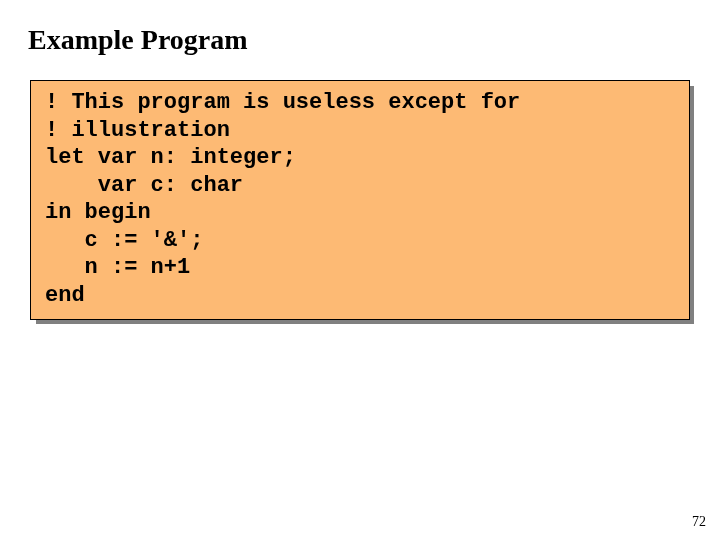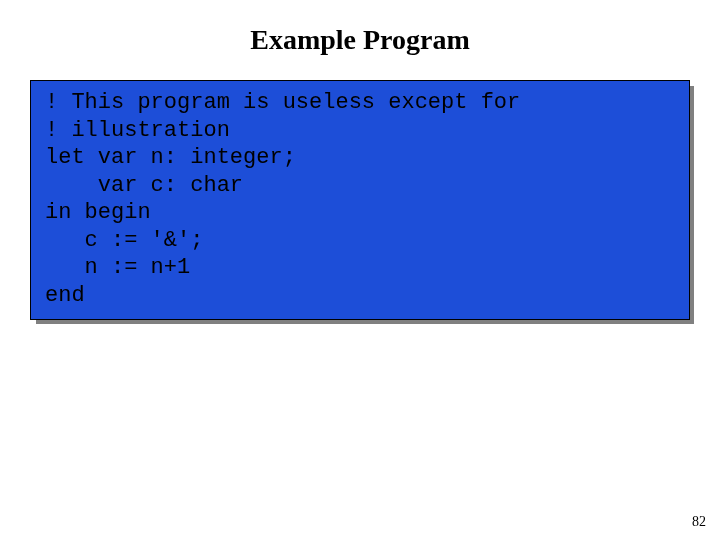--- a/index.html
+++ b/index.html
@@ -13,21 +13,20 @@
     position: relative;
   }
   .slide {
     box-sizing: border-box;
     width: 720px;
     height: 540px;
     padding: 24px 28px 20px 28px;
     position: relative;
   }
   .title {
-    text-align: center;
     font-size: 28px;
     font-weight: bold;
     margin: 0 0 24px 0;
   }
   .body-text {
     font-size: 24px;
     line-height: 1.2;
     margin: 0 0 18px 0;
     padding-left: 0;
   }
@@ -43,27 +42,28 @@
   .code-shadow {
     position: absolute;
     top: 6px;
     left: 6px;
     right: -4px;
     bottom: -4px;
     background: #808080;
   }
   .code-box {
     position: relative;
-    background: #1d4ed8;
+    background: #fdba74;
     border: 1.5px solid #000000;
     padding: 8px 14px 10px 14px;
     font-family: "Courier New", Courier, monospace;
     font-size: 22px;
     line-height: 1.25;
     white-space: pre;
+    font-weight: bold;
   }
   .page-number {
     position: absolute;
     right: 14px;
     bottom: 10px;
     font-size: 14px;
     font-family: "Times New Roman", Times, serif;
   }
 </style>
 </head>
@@ -79,14 +79,14 @@
     <div class="code-box">! This program is useless except for
 ! illustration
 let var n: integer;
     var c: char
 in begin
    c := '&amp;';
    n := n+1
 end</div>
   </div>
 
-  <div class="page-number">82</div>
+  <div class="page-number">72</div>
 </div>
 
 </body></html>

